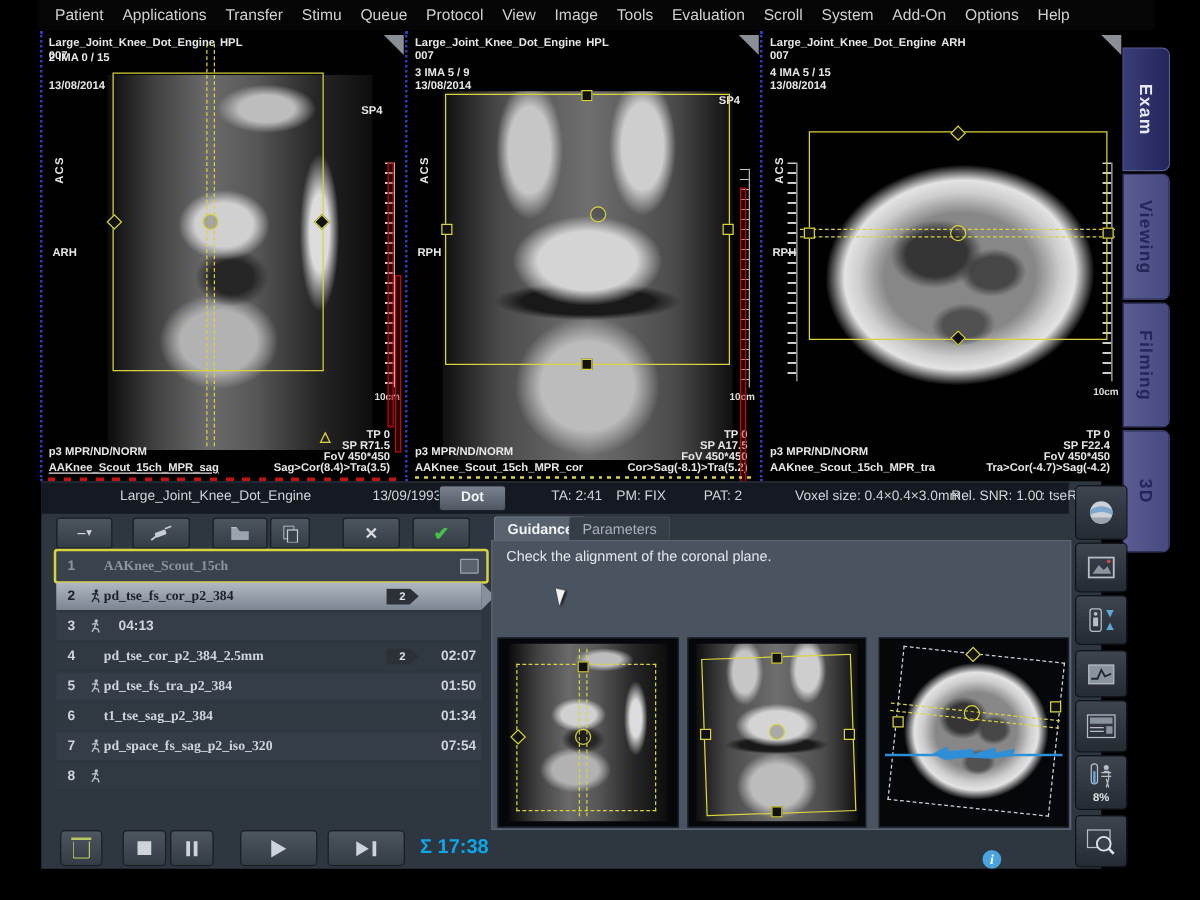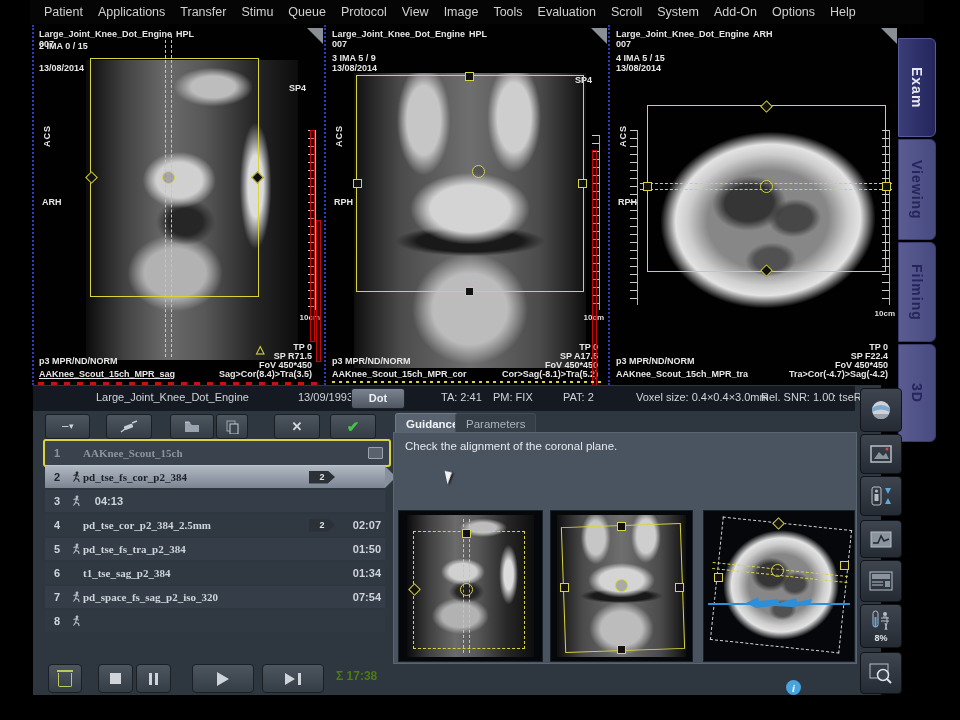--- a/index.html
+++ b/index.html
@@ -95,21 +95,21 @@
   
   .tbtn{top:664px;height:27px;background:linear-gradient(#4d555f,#343c46);border:1px solid #1a1f26;border-radius:4px;
         display:flex;align-items:center;justify-content:center;gap:3px;}
   .sq{width:11px;height:11px;background:#cfd4da;}
   .pbar{width:3px;height:12px;background:#cfd4da;}
   .tri{width:0;height:0;border-left:12px solid #cfd4da;border-top:7px solid transparent;border-bottom:7px solid transparent;}
   .tri-sm{width:0;height:0;border-left:10px solid #cfd4da;border-top:6px solid transparent;border-bottom:6px solid transparent;}
   .endbar{width:3px;height:12px;background:#cfd4da;}
   .trash-body{width:12px;height:13px;border:1.5px solid #b9c860;border-top:none;border-radius:0 0 2px 2px;position:relative;}
   .trash-lid{width:16px;height:2px;background:#b9c860;margin-bottom:1px;}
-  #sigma{top:669px;left:336px;font-size:12px;font-weight:bold;color:#4d7c0f;}
+  #sigma{top:669px;left:336px;font-size:16px;font-weight:bold;color:#0ea5e9;}
 
   
   .gtab{top:413px;height:20px;display:flex;align-items:center;justify-content:center;font-size:11.5px;
         border-radius:3px 3px 0 0;padding:0 10px;}
   .gtab.active{background:#59636f;color:#f0f3f6;border:1px solid #707a88;border-bottom:none;font-weight:bold;}
   .gtab.idle{background:#353d47;color:#aab2bc;border:1px solid #424a55;border-bottom:none;}
   #gpanel{left:393px;top:432px;width:462px;height:230px;background:#4a5360;border:1px solid #5a6472;}
   #gmsg{left:405px;top:440px;font-size:11.5px;color:#e4e8ec;}
   .thumb{top:510px;height:150px;background:#05070a;border:1px solid #1a2028;}
   .cursor-arrow{width:0;height:0;border-left:7px solid #f2f2f2;border-bottom:11px solid transparent;

